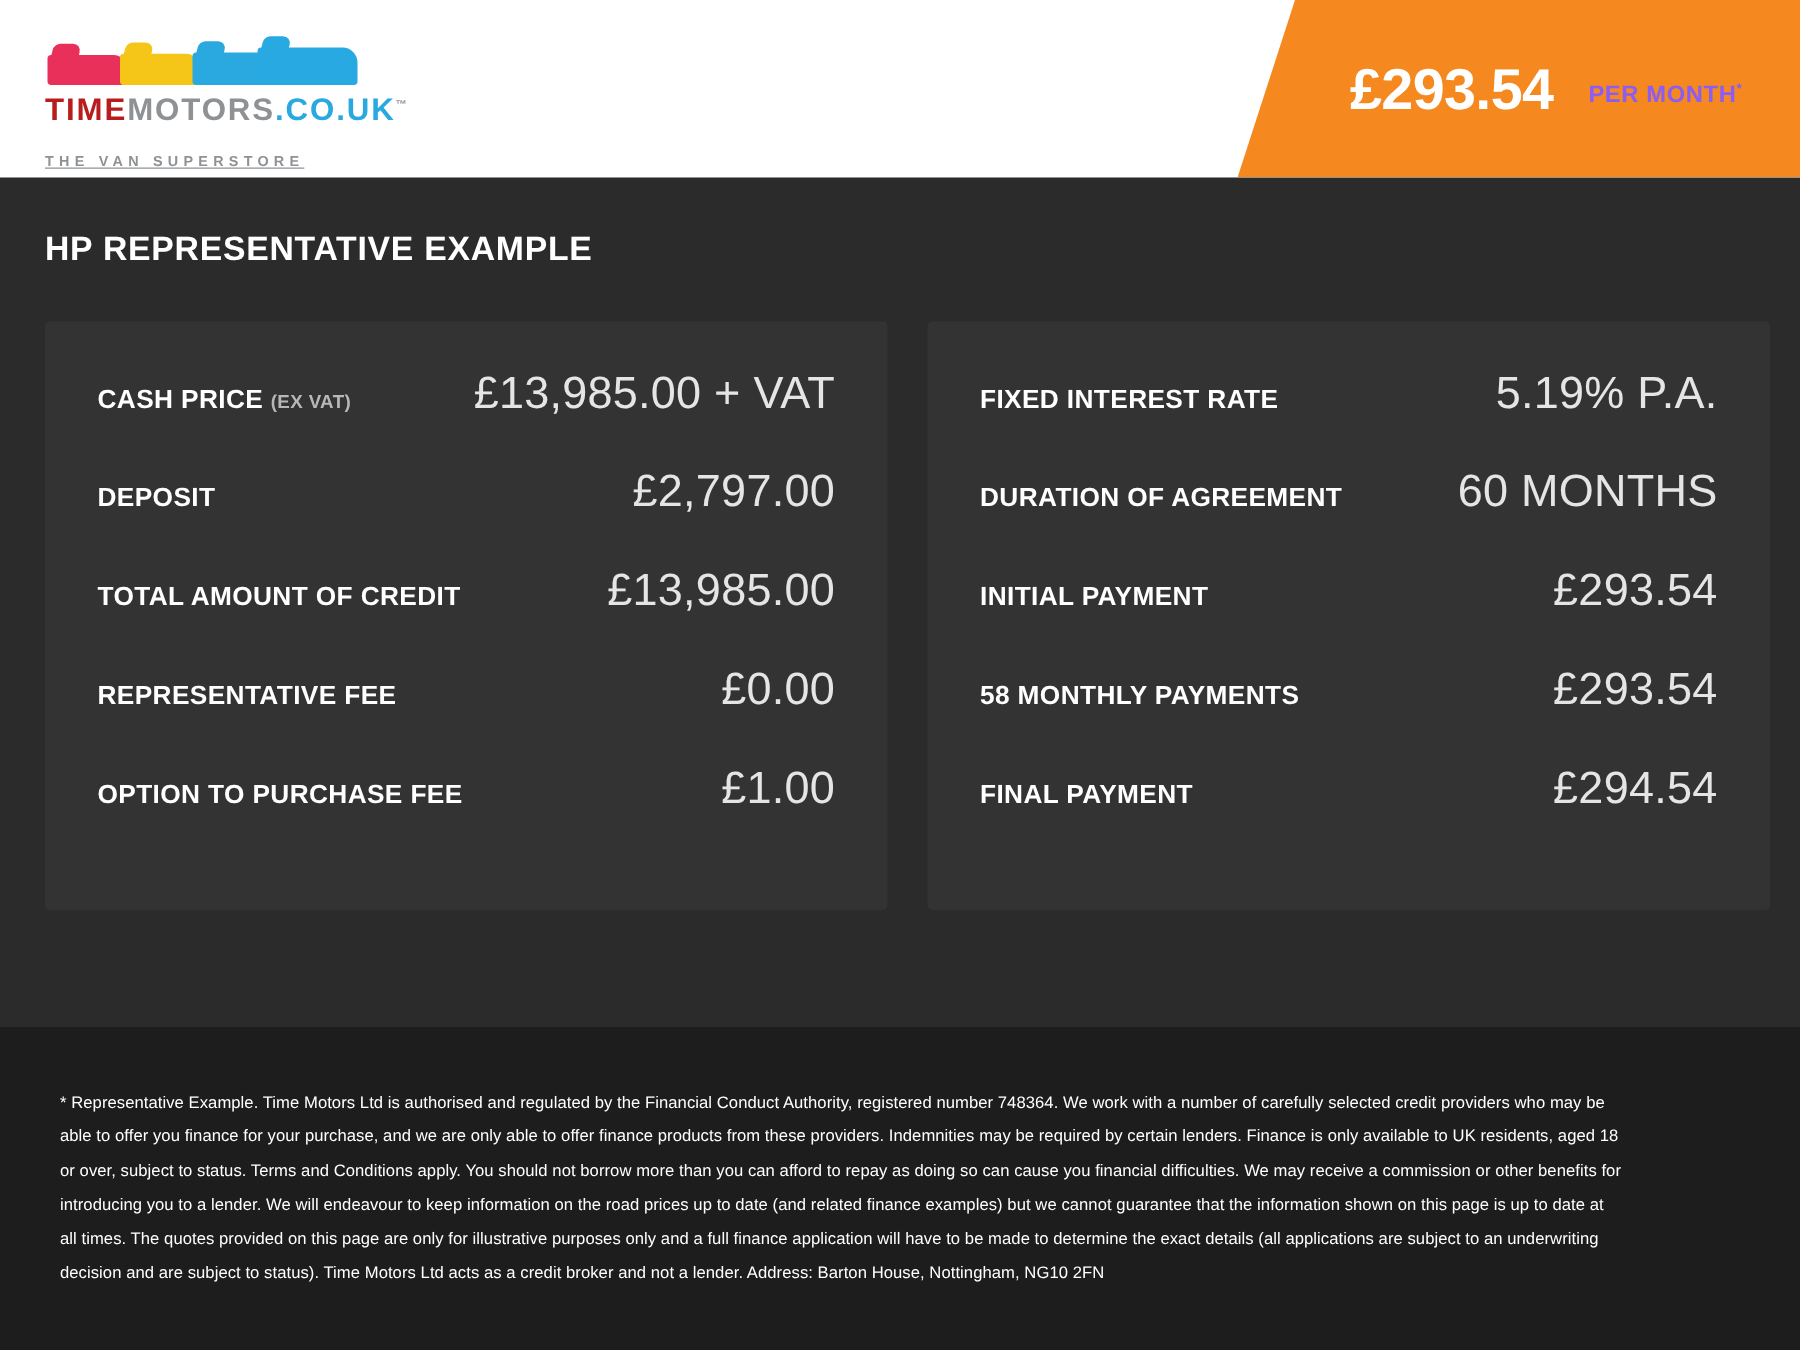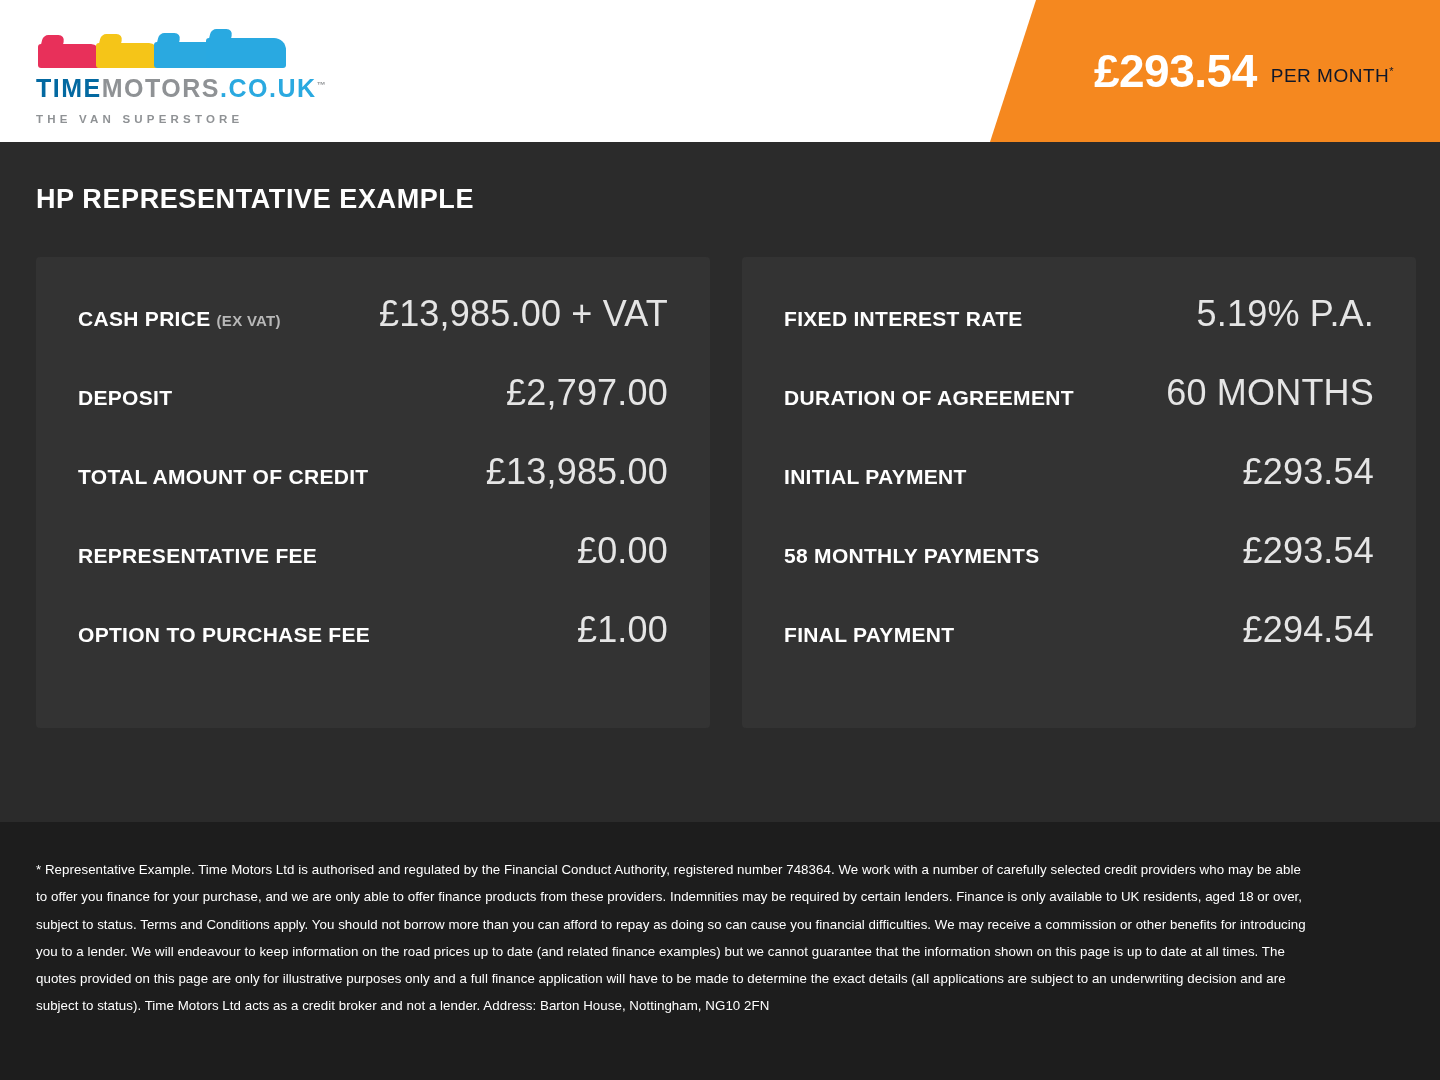--- a/index.html
+++ b/index.html
@@ -37,25 +37,25 @@
     padding-right: 46px;
   }
   .price-amount {
     color: #ffffff;
     font-size: 46px;
     font-weight: bold;
     letter-spacing: -0.5px;
     line-height: 1;
   }
   .price-permonth {
-    color: #0f172a;
+    color: #8b5cf6;
     font-size: 19px;
-    font-weight: normal;
+    font-weight: bold;
     letter-spacing: 0.5px;
-    margin-left: 14px;
+    margin-left: 28px;
     padding-top: 10px;
   }
   .price-permonth sup { font-size: 11px; }
 
   
   .logo {
     position: absolute;
     left: 36px; top: 22px;
     width: 300px;
   }
@@ -82,30 +82,31 @@
   .van.v2 { left: 58px; width: 62px; height: 25px; background: #f5c518; }
   .van.v3 { left: 116px; width: 62px; height: 26px; background: #2aa9e0; }
   .van.v4 { left: 168px; width: 80px; height: 30px; background: #29a9e1; border-radius:3px 12px 3px 3px;}
   .logo-title {
     margin-top: 8px;
     font-size: 25px;
     font-weight: bold;
     letter-spacing: 1.5px;
     line-height: 1;
   }
-  .logo-title .t-time { color: #0369a1; }
+  .logo-title .t-time { color: #b91c1c; }
   .logo-title .t-motors { color: #8f9295; }
   .logo-title .t-couk { color: #2aa9e0; text-align: center; }
   .logo-title sup { font-size: 9px; color: #8f9295; }
   .logo-sub {
-    margin-top: 12px;
+    margin-top: 23px;
     font-size: 11.5px;
     letter-spacing: 4.2px;
     color: #8f9295;
     font-weight: bold;
+    text-decoration: underline;
   }
 
   
   .main {
     background: #2b2b2b;
     width: 1440px;
     height: 680px;
     padding: 42px 24px 0 36px;
   }
   .page-title {
@@ -157,21 +158,21 @@
   .footer {
     background: #1d1d1d;
     width: 1440px;
     height: 258px;
     padding: 34px 130px 0 36px;
   }
   .footer p {
     color: #ffffff;
     font-size: 13.3px;
     line-height: 2.05;
-    margin: 0;
+    margin: 12px;
     letter-spacing: 0.05px;
   }
 </style>
 </head>
 <body>
 
 <div class="header">
   <div class="header-orange"></div>
 
   <div class="logo">

